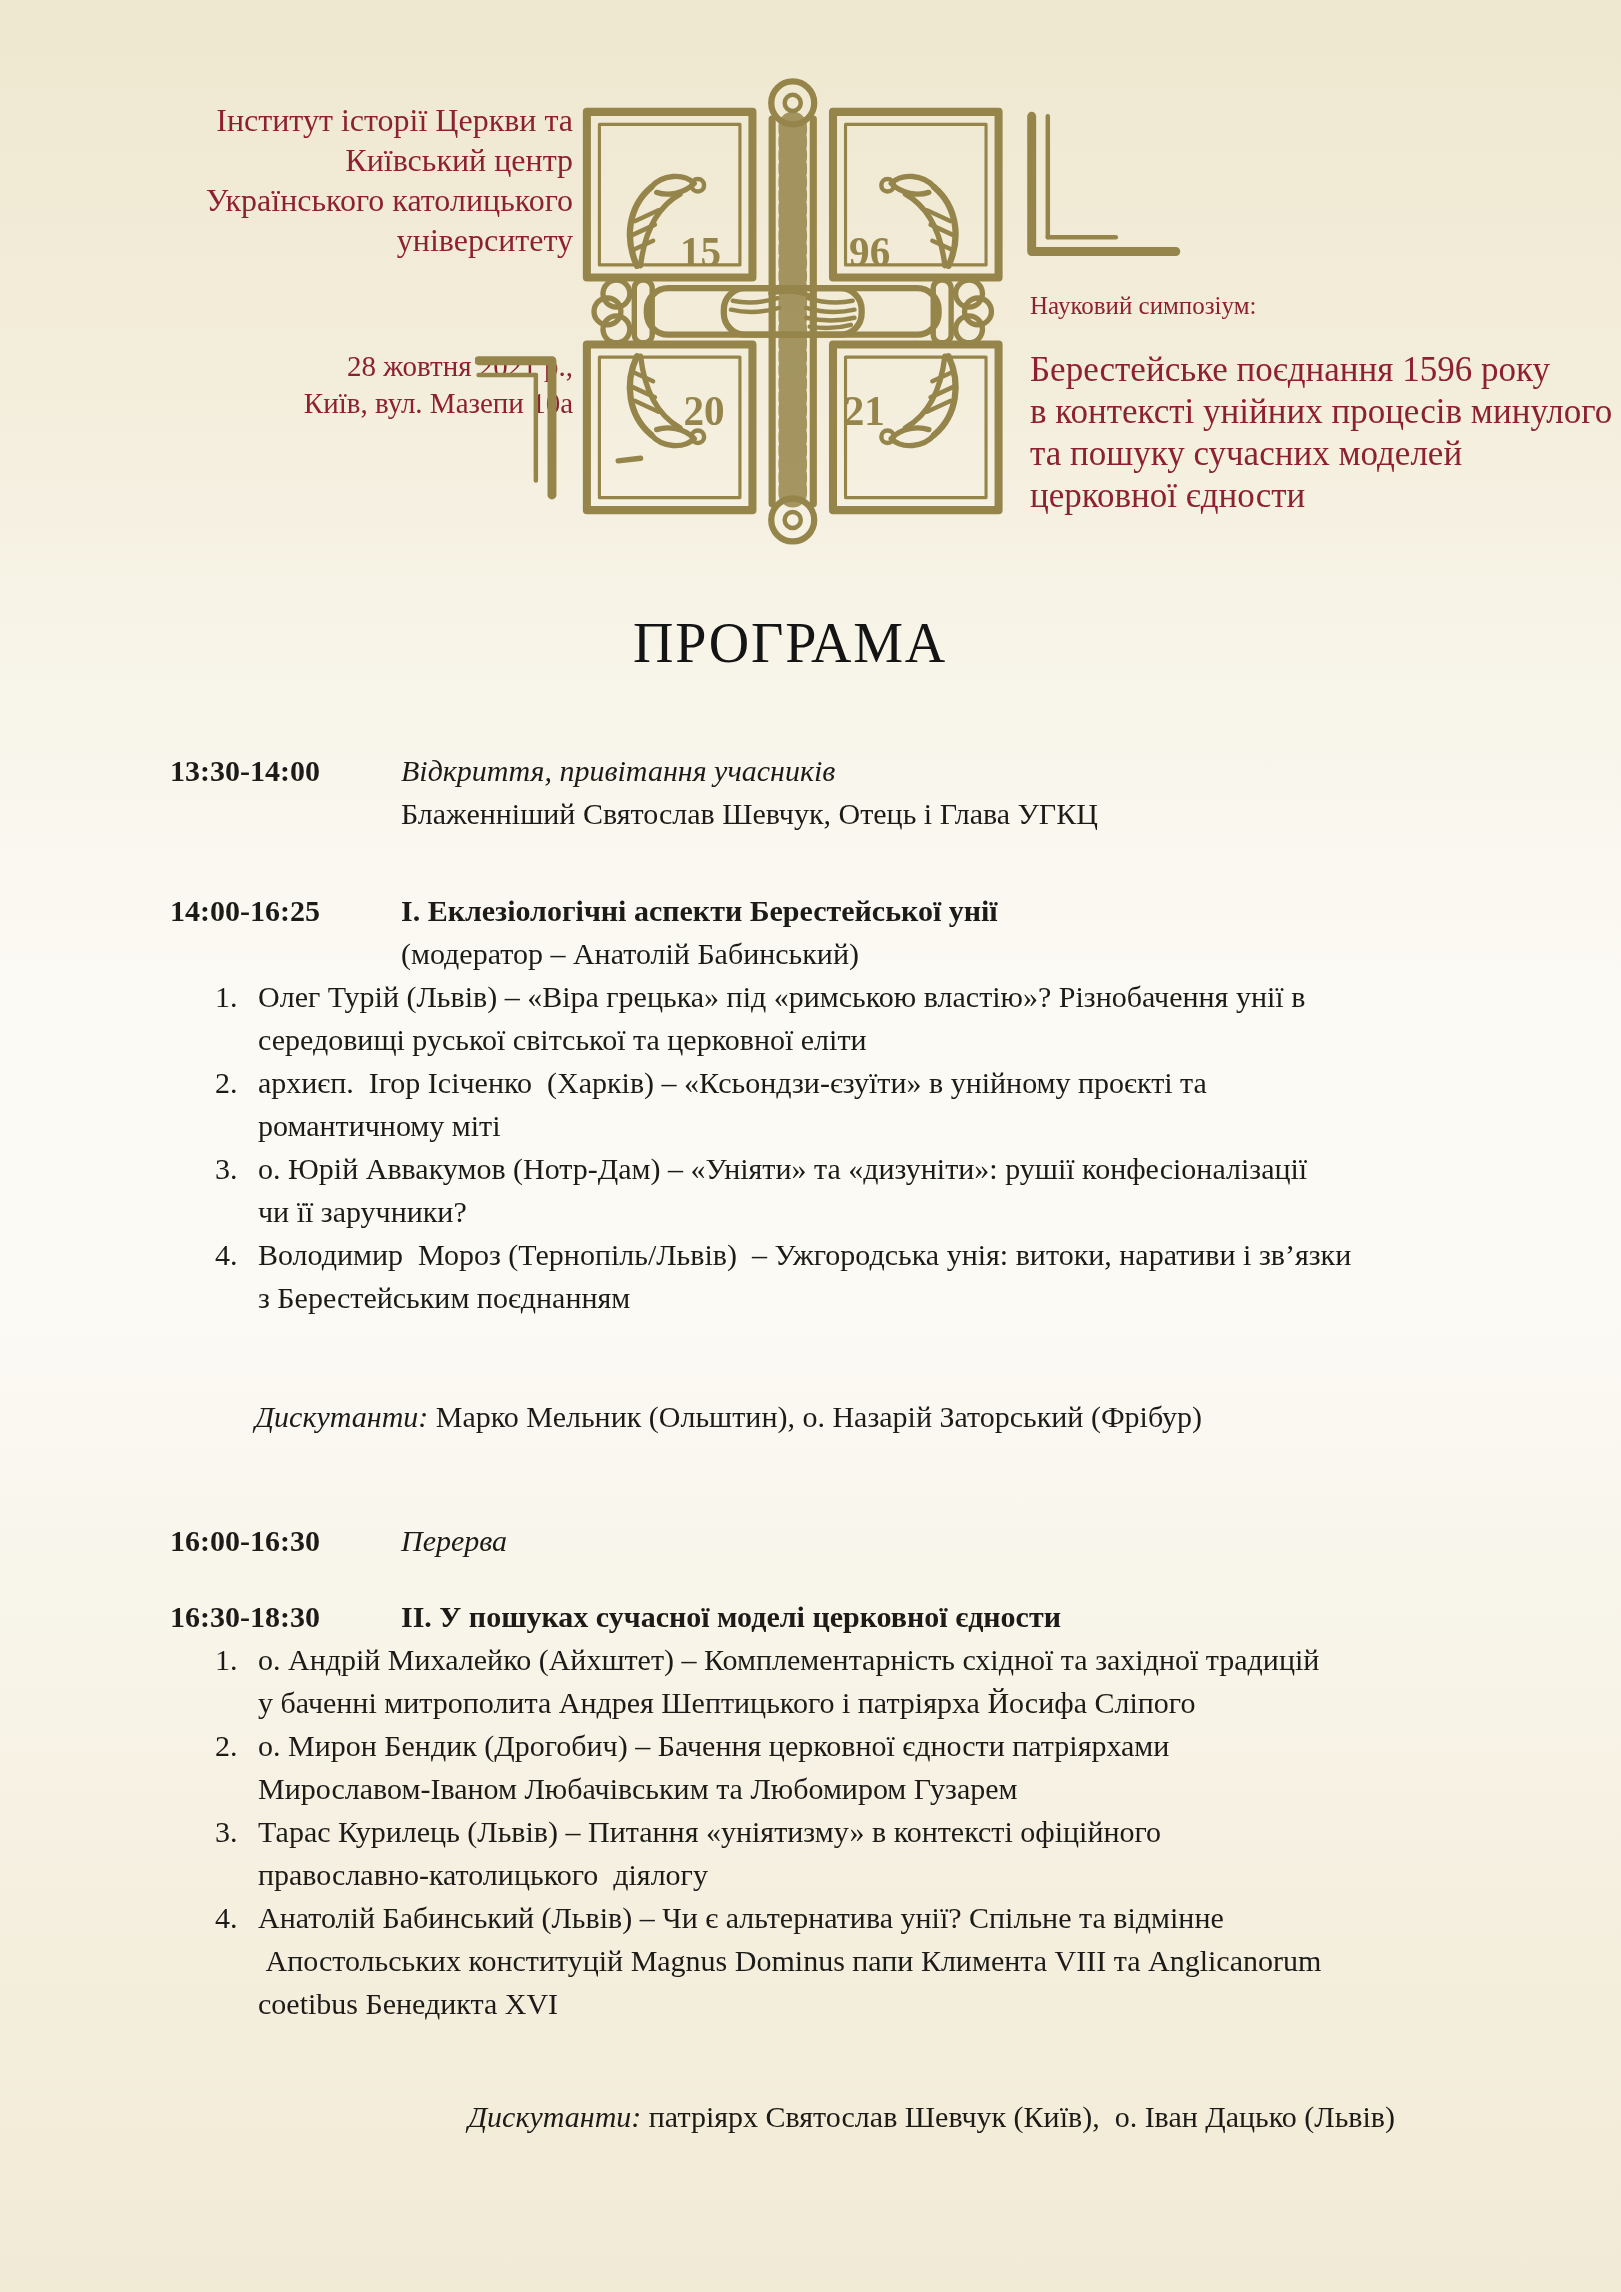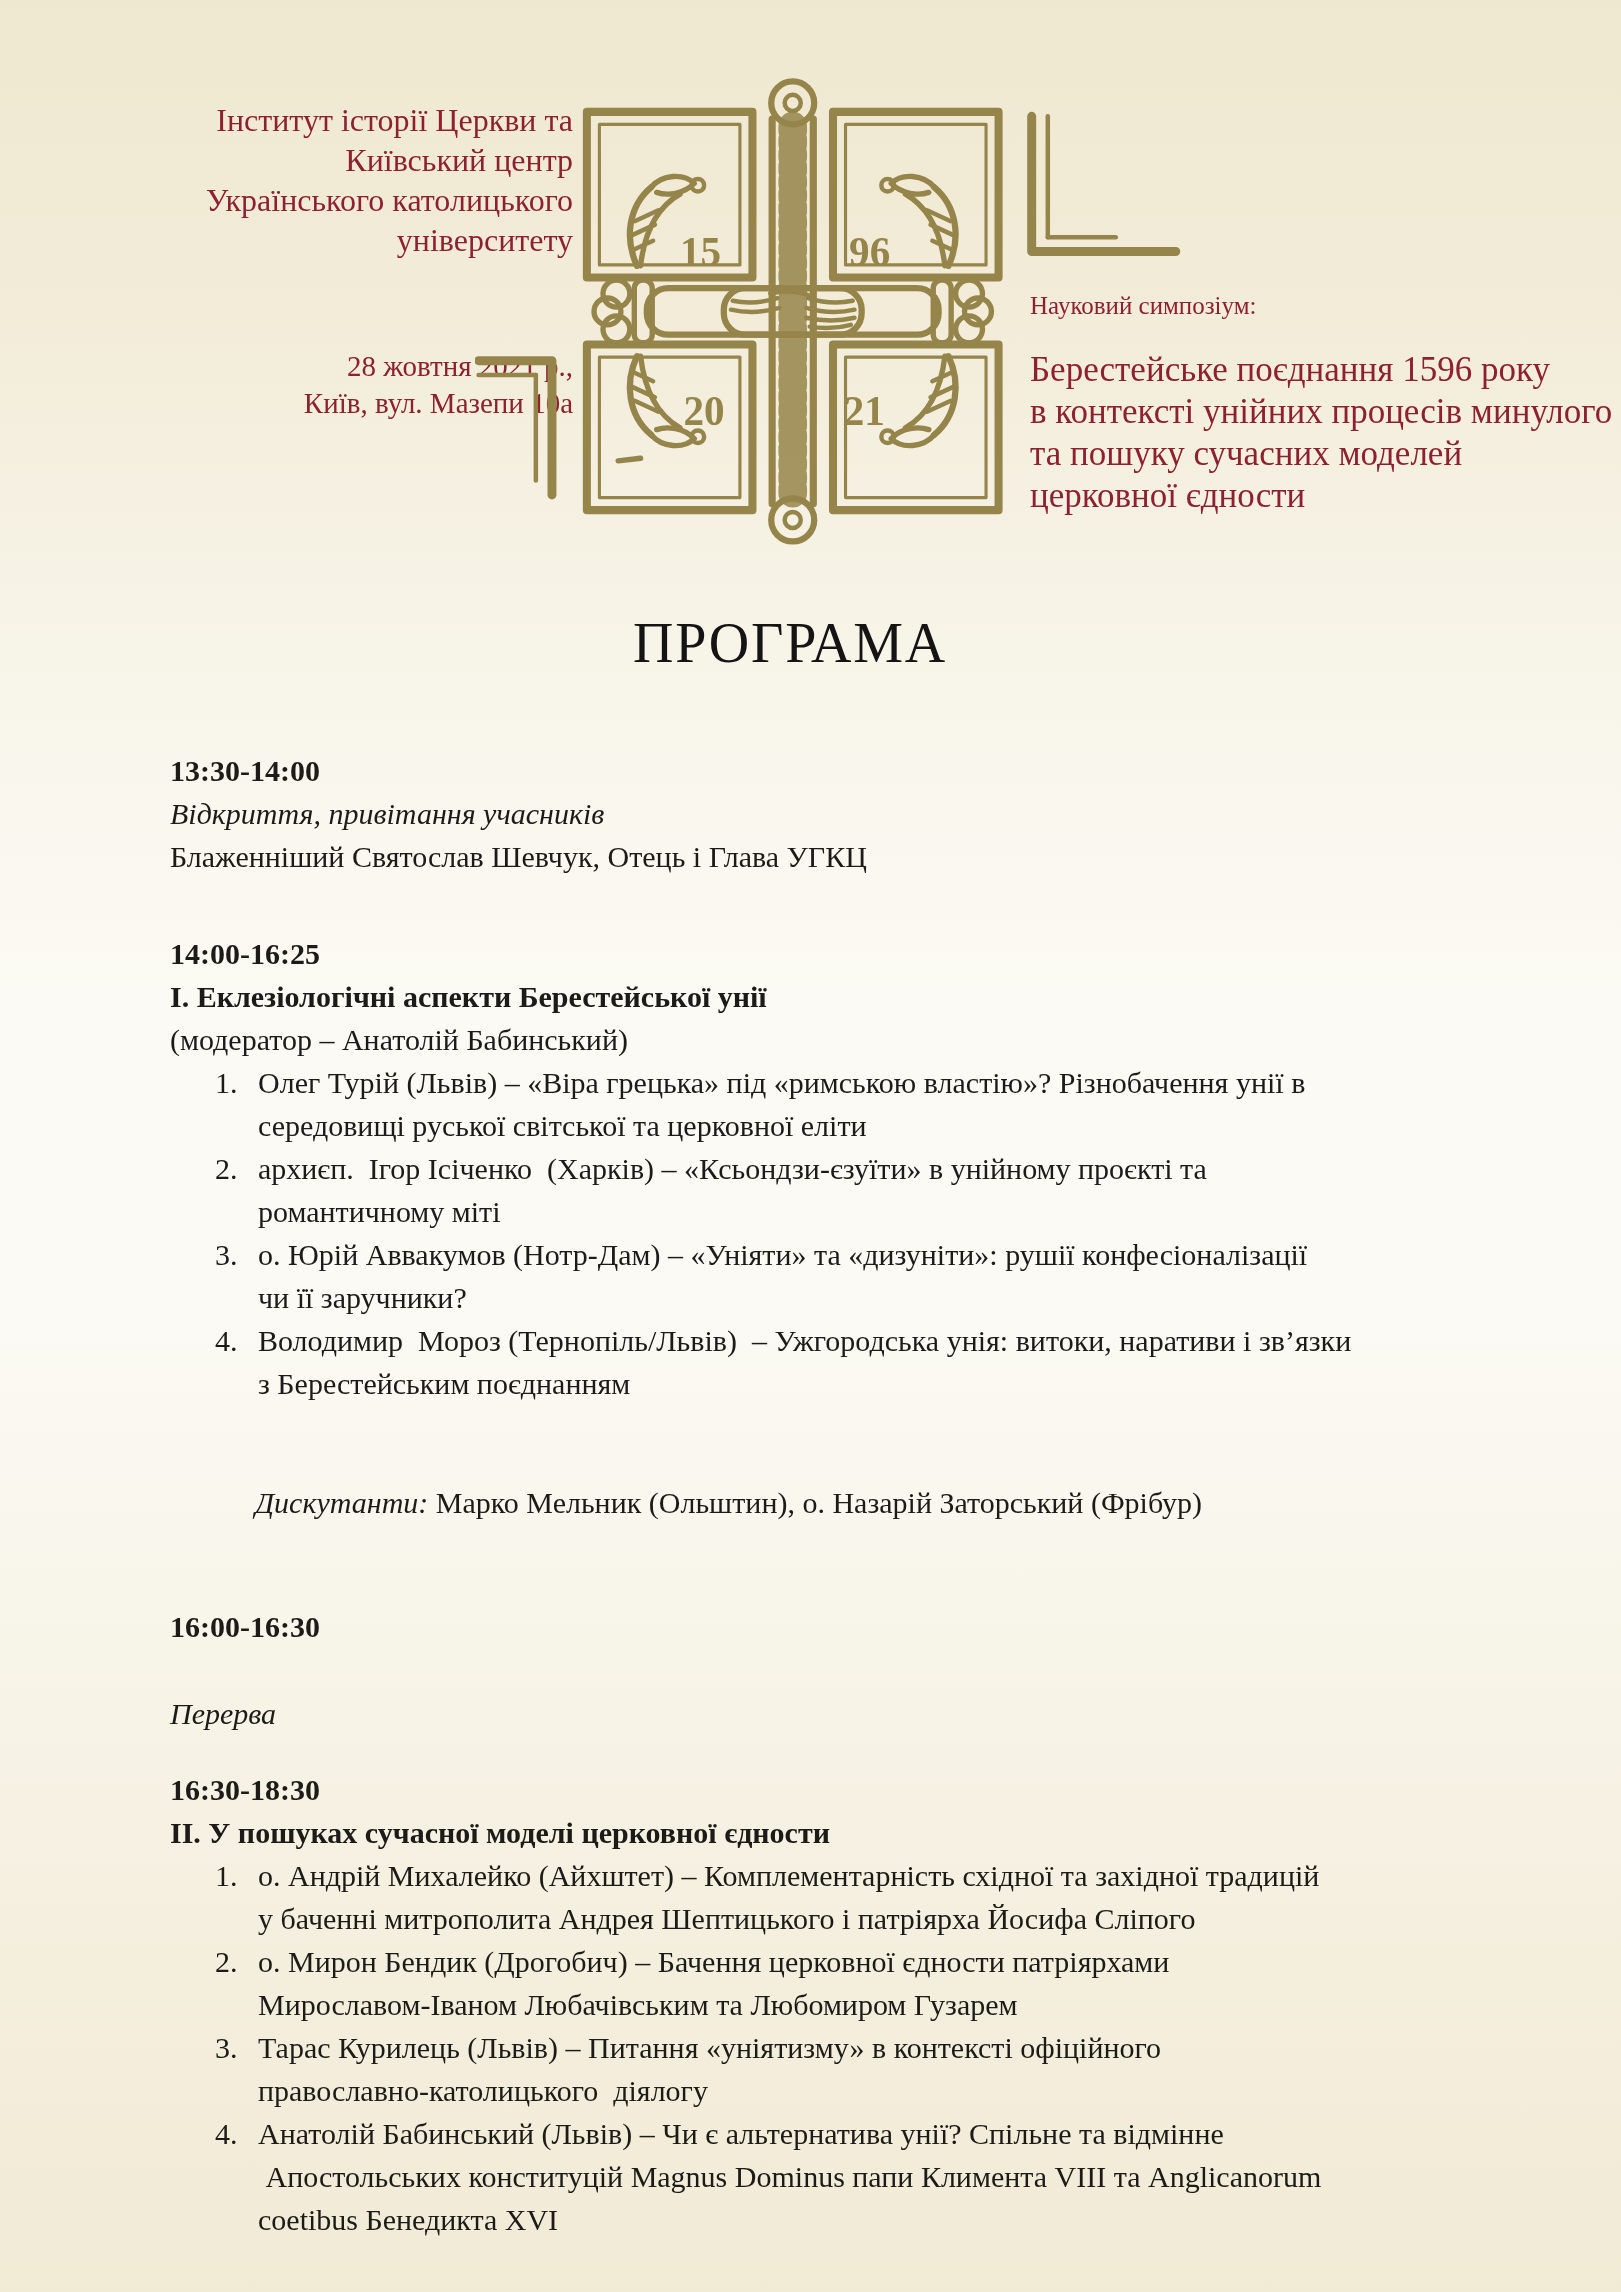--- a/index.html
+++ b/index.html
@@ -38,32 +38,32 @@
   .prog-title{
     position:absolute;top:611px;left:0;width:1580px;margin:0;
     text-align:center;font-size:56px;font-weight:normal;
     letter-spacing:1.8px;color:#141414;
   }
   
   .program{
     position:absolute;left:170px;top:749px;width:1397px;
     font-size:30px;line-height:43px;
   }
-  .row{display:flex;flex-direction:column;}
+  .row{display:flex;}
   .time{width:231px;flex:none;font-weight:bold;white-space:pre;}
   .cell{flex:1;}
   .it{font-style:italic;}
   .bold{font-weight:bold;}
   .sec-gap{margin-top:54px;}
   .items{margin-left:45px;}
   .item{display:flex;}
   .inum{width:43px;flex:none;white-space:pre;}
   .disc1{margin-left:40px;margin-top:33px;white-space:pre;}
   .disc2{margin-left:81px;margin-top:27px;white-space:pre;text-align:center;}
-  .brk{margin-top:38px;gap:44px;}
+  .brk{margin-top:38px;}
   .sec2{margin-top:33px;}
   
   .org{
     position:absolute;left:170px;top:2085px;
     color:#8d212f;font-size:29px;line-height:42px;
   }
 </style>
 </head>
 <body>
 

